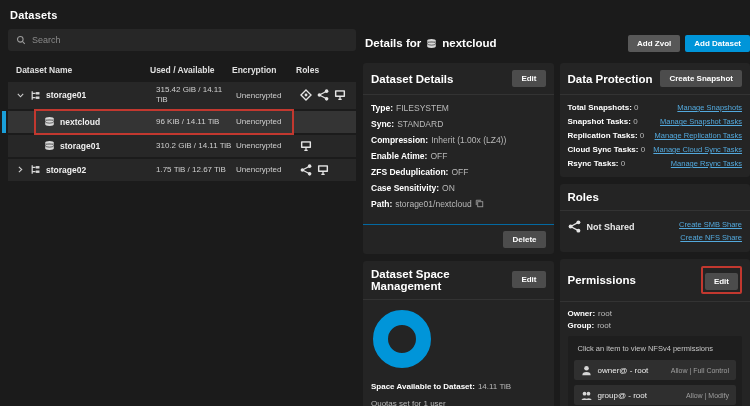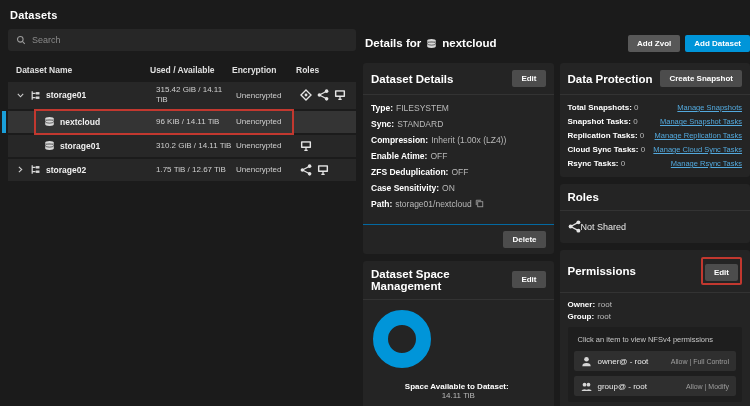--- a/index.html
+++ b/index.html
@@ -70,21 +70,21 @@
   .fld { margin-bottom: 4.5px; line-height: 1.35; }
   .fld .lab { font-weight: bold; color: #fff; margin-right: 3px; }
   .fld .val { color: #b9b9b9; text-align: right; }
   .copy-ic { width: 9px; height: 9px; color: #9a9a9a; vertical-align: -1px; margin-left: 3px; cursor: pointer; }
   .card-foot { display: flex; justify-content: flex-end; padding: 6px 8px; border-top: 1px solid #0369a1; }
 
   .dp-row { display: flex; justify-content: space-between; align-items: center; margin-bottom: 5px; }
   a.lnk { color: #53a9dd; font-size: 7.5px; text-decoration: underline; cursor: pointer; white-space: nowrap; }
 
   .roles-body { display: flex; justify-content: space-between; align-items: flex-start; padding: 9px 8px 10px 8px; }
-  .not-shared { display: flex; align-items: center; gap: 0; font-size: 9px; font-weight: normal; color: #e8e8e8; }
+  .not-shared { display: flex; align-items: center; gap: 6px; font-size: 9px; font-weight: bold; color: #e8e8e8; }
   .roles-links { display: flex; flex-direction: column; align-items: flex-end; gap: 4px; }
 
   .edit-hl { border: 2px solid #c2382f; padding: 2px; border-radius: 2px; }
 
   .own-line { font-size: 8px; margin-bottom: 3px; }
   .own-line .lab { font-weight: bold; }
   .own-line .val { color: #bdbdbd; margin-left: 3px; }
   .acl-panel { background: #1e1e1e; border-radius: 2px; margin-top: 6px; padding: 6px; }
   .acl-hint { font-size: 7.5px; color: #c7c7c7; margin: 2px 0 7px 4px; }
   .acl-item {
@@ -101,21 +101,21 @@
   .sm-right { flex: 1; }
   .ta-line { margin-bottom: 9px; }
   .ta-label { font-size: 9.5px; color: #e8e8e8; }
   .ta-value { font-size: 11px; font-weight: bold; margin-left: 4px; }
   .legend-row { display: flex; align-items: center; font-size: 8px; color: #d2d2d2; }
   .legend-dot { width: 6px; height: 6px; border-radius: 50%; background: #0095d9; margin-right: 5px; }
   .legend-val { margin-left: auto; color: #cfcfcf; }
   .sm-line { display: flex; align-items: center; margin-top: 6px; font-size: 8px; }
   .sm-line .lab { font-weight: bold; margin-right: 3px; white-space: nowrap; }
   .sm-line .val { color: #b9b9b9; }
-  .sm-avail { margin: 10px 0 8px 0; flex-direction: column; }
+  .sm-avail { margin: 10px 0 8px 0; }
 </style>
 </head>
 <body>
 
 <svg width="0" height="0" style="position:absolute">
   <defs>
     <g id="i-search">
         <circle cx="4.3" cy="4.3" r="2.8" fill="none" stroke="currentColor" stroke-width="1.1"></circle>
         <line x1="6.4" y1="6.4" x2="8.8" y2="8.8" stroke="currentColor" stroke-width="1.1"></line>
       </g>
@@ -361,20 +361,24 @@
           <div class="card">
             <div class="card-head">
               <span class="card-title">Roles</span>
             </div>
             <div class="roles-body">
               <div class="not-shared">
                 <svg class="role-ic" style="width:13px;height:13px" viewBox="0 0 10 10">
                     <use href="#i-share"></use>
                   </svg>
                 <span>Not Shared</span>
+              </div>
+              <div class="roles-links">
+                <a class="lnk">Create SMB Share</a>
+                <a class="lnk">Create NFS Share</a>
               </div>
             </div>
           </div>
 
           <div class="card">
             <div class="card-head">
               <span class="card-title">Permissions</span>
               <span class="edit-hl">
                 <button class="btn btn-dgray">Edit</button>
               </span>

